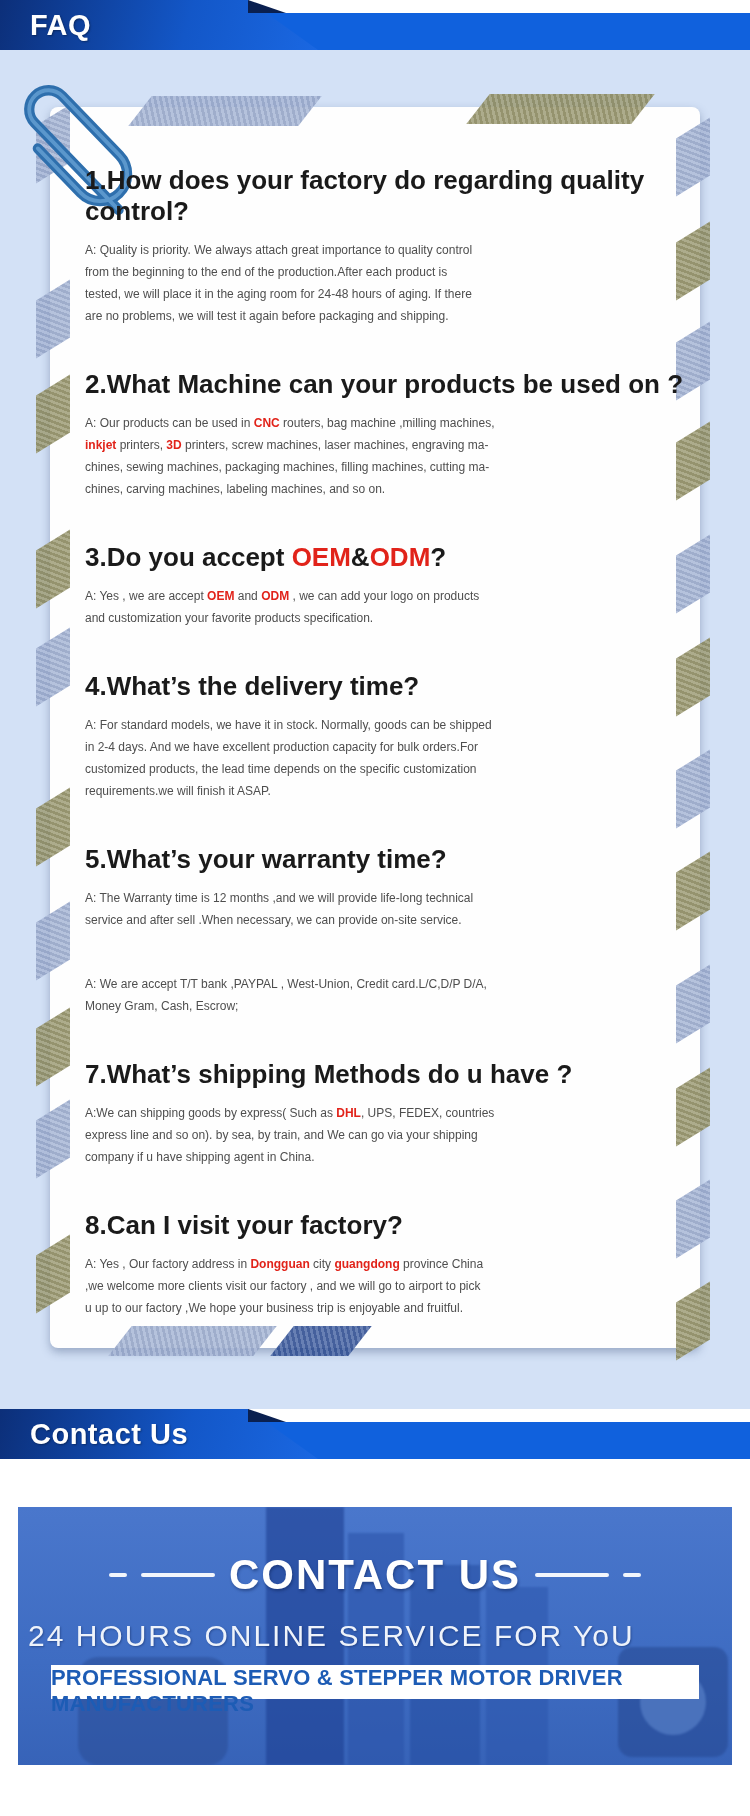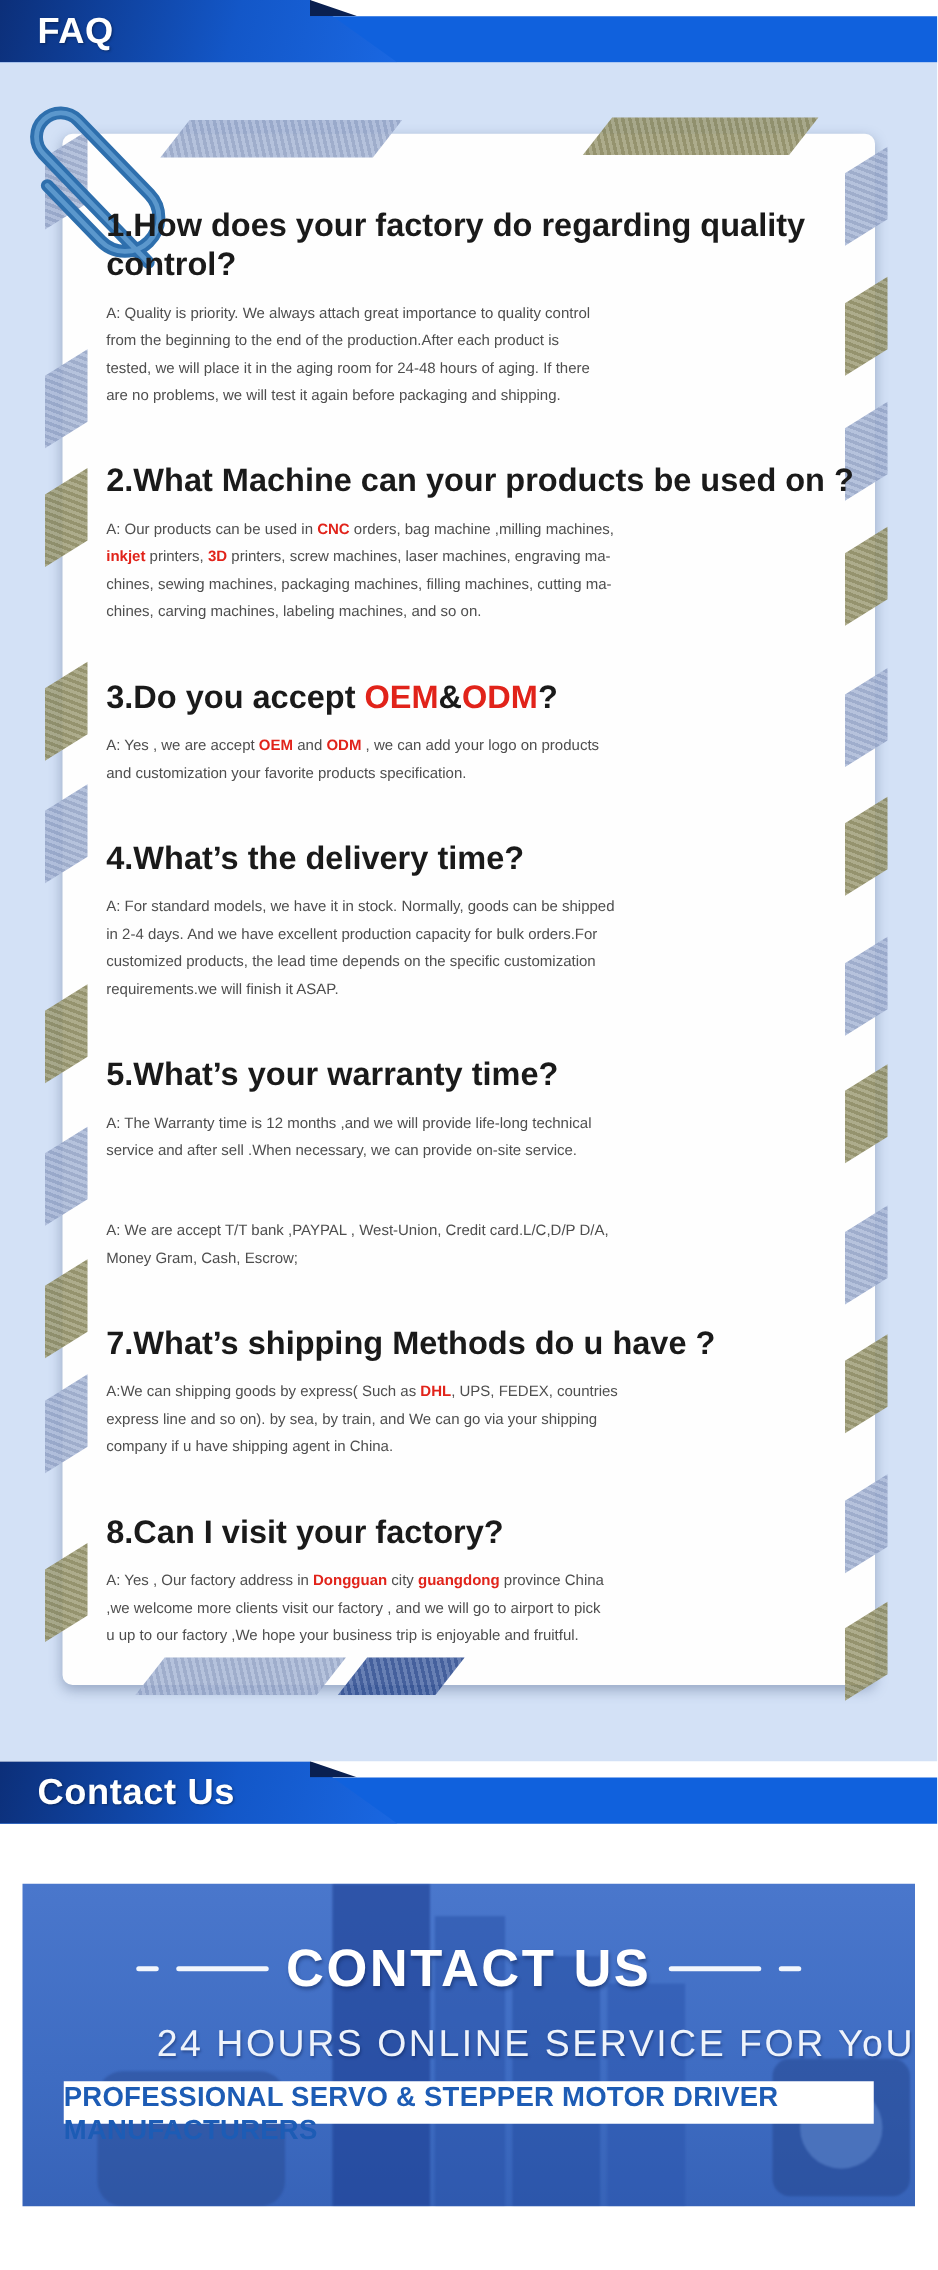--- a/index.html
+++ b/index.html
@@ -61,23 +61,23 @@
   
   #contact-photo{position:absolute;left:18px;top:1507px;width:714px;height:258px;overflow:hidden;
     background:linear-gradient(180deg,#4a77cc 0%,#3e6cc2 60%,#3763b8 100%);}
   .photo-shape{position:absolute;filter:blur(1px);}
   .contact-heading-row{position:absolute;left:0;top:44px;width:714px;display:flex;align-items:center;justify-content:center;gap:14px;}
   .dash{height:4px;background:#f2f6fc;border-radius:2px;}
   .dash.short{width:18px;}
   .dash.long{width:74px;}
   #contact-heading{color:#ffffff;font-size:42px;font-weight:800;letter-spacing:2px;
     text-shadow:1px 2px 3px rgba(10,30,80,.45);}
-  #contact-subheading{position:absolute;left:0;top:112px;width:714px;text-align:right;
+  #contact-subheading{position:absolute;left:0;top:112px;width:714px;text-align:left;
     color:#eef3fb;font-size:30px;font-weight:400;letter-spacing:2px;
-    text-shadow:1px 1px 2px rgba(10,30,80,.4);}
+    text-shadow:1px 1px 2px rgba(10,30,80,.4);padding-left:10px;}
   #contact-strip{position:absolute;left:33px;top:158px;width:648px;height:34px;background:#ffffff;
     display:flex;justify-content:center;}
   #contact-strip span{color:var(--strip-text);font-size:22px;font-weight:700;letter-spacing:.2px;}
 </style>
 </head>
 <body>
 
 <div id="page">
 
   <div class="ribbon" id="faq-banner">
@@ -127,21 +127,21 @@
   <div id="faq-list">
       <div class="qa">
         <h3><span>1.How does your factory do regarding quality control?</span></h3>
         <p><span>A: Quality is priority. We always attach great importance to quality control
 from the beginning to the end of the production.After each product is
 tested, we will place it in the aging room for 24-48 hours of aging. If there
 are no problems, we will test it again before packaging and shipping.</span></p>
       </div>
       <div class="qa">
         <h3><span>2.What Machine can your products be used on ?</span></h3>
-        <p><span>A: Our products can be used in </span><span class="hl">CNC</span><span> orders, bag machine ,milling machines,
+        <p><span>A: Our products can be used in </span><span class="hl">CNC</span><span> routers, bag machine ,milling machines,
 </span><span class="hl">inkjet</span><span> printers, </span><span class="hl">3D</span><span> printers, screw machines, laser machines, engraving ma-
 chines, sewing machines, packaging machines, filling machines, cutting ma-
 chines, carving machines, labeling machines, and so on.</span></p>
       </div>
       <div class="qa">
         <h3><span>3.Do you accept </span><span class="hl">OEM</span><span>&amp;</span><span class="hl">ODM</span><span>?</span></h3>
         <p><span>A: Yes , we are accept </span><span class="hl">OEM</span><span> and </span><span class="hl">ODM</span><span> , we can add your logo on products
 and customization your favorite products specification.</span></p>
       </div>
       <div class="qa">

